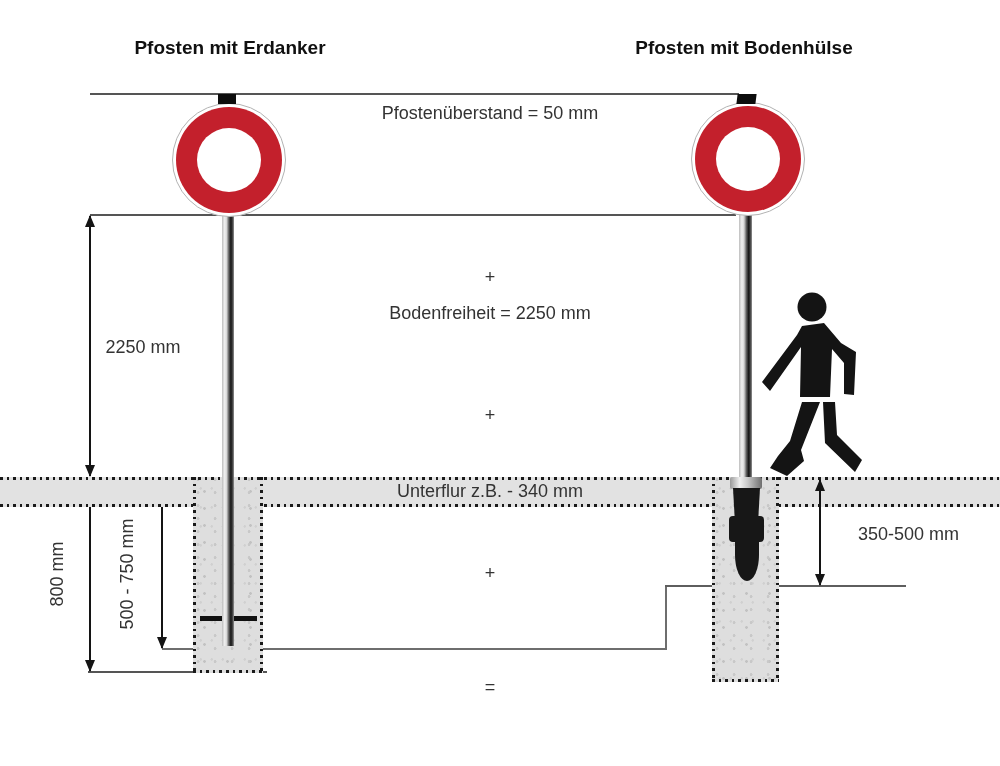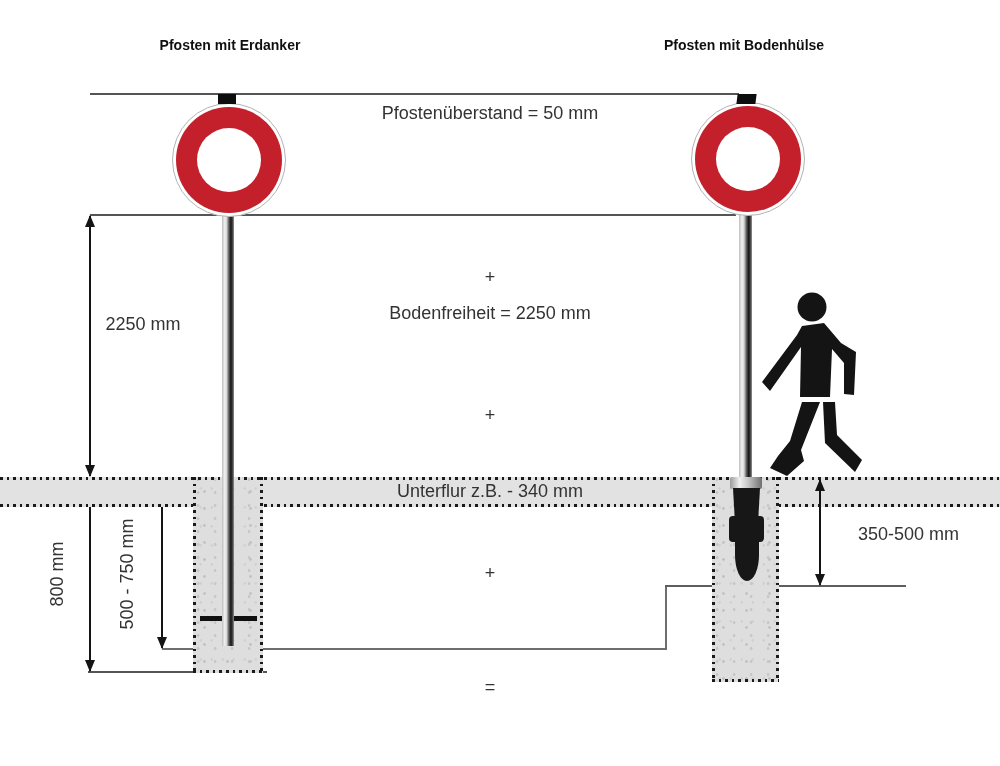--- a/index.html
+++ b/index.html
@@ -35,21 +35,21 @@
     background:linear-gradient(90deg,#bdbdbd 0,#f0f0f0 22%,#d8d8d8 38%,#5a5a5a 58%,#161616 74%,#3c3c3c 86%,#939393 100%);
   }
   .sign{position:absolute;z-index:7;width:114px;height:114px;border-radius:50%;
     background:#fff;border:1px solid #b3b3b3;box-sizing:border-box;}
   .sign .ring{position:absolute;inset:3px;border-radius:50%;}
   .sign .hole{position:absolute;inset:24px;border-radius:50%;background:#fff;}
   .bracket{position:absolute;z-index:8;background:#0d0d0d;}
   .lbl{position:absolute;z-index:9;font-size:18px;line-height:22px;color:#333;white-space:nowrap;}
   .lbl.center{width:340px;left:320px;text-align:center;}
   .hdr{position:absolute;z-index:9;width:300px;text-align:center;
-    font-size:14px;font-weight:bold;color:#101010;white-space:nowrap;}
+    font-size:19px;font-weight:bold;color:#101010;white-space:nowrap;}
   .rot{transform:rotate(-90deg);text-align:center;}
   .sleeve-part{position:absolute;z-index:6;background:#171717;}
 </style>
 </head>
 <body>
 
 <div id="stage">
 
   <div class="hdr" style="left:80px;top:37px;">Pfosten mit Erdanker</div>
   <div class="hdr" style="left:594px;top:37px;">Pfosten mit Bodenhülse</div>
@@ -115,18 +115,18 @@
   </svg>
 
   <div class="lbl center" style="top:102px;">Pfostenüberstand = 50 mm</div>
   <div class="lbl center" style="top:266px;">+</div>
   <div class="lbl center" style="top:302px;">Bodenfreiheit = 2250 mm</div>
   <div class="lbl center" style="top:404px;">+</div>
   <div class="lbl center" style="top:480px;">Unterflur z.B. - 340 mm</div>
   <div class="lbl center" style="top:562px;">+</div>
   <div class="lbl center" style="top:676px;">=</div>
 
-  <div class="lbl" style="left:98px;top:313px;width:90px;text-align:center;">2250 mm</div>
+  <div class="lbl" style="left:98px;top:336px;width:90px;text-align:center;">2250 mm</div>
   <div class="lbl rot" style="left:-3px;top:563px;width:120px;">800 mm</div>
   <div class="lbl rot" style="left:52px;top:563px;width:150px;">500 - 750 mm</div>
   <div class="lbl" style="left:858px;top:523px;">350-500 mm</div>
 
 </div>
 
 </body></html>

